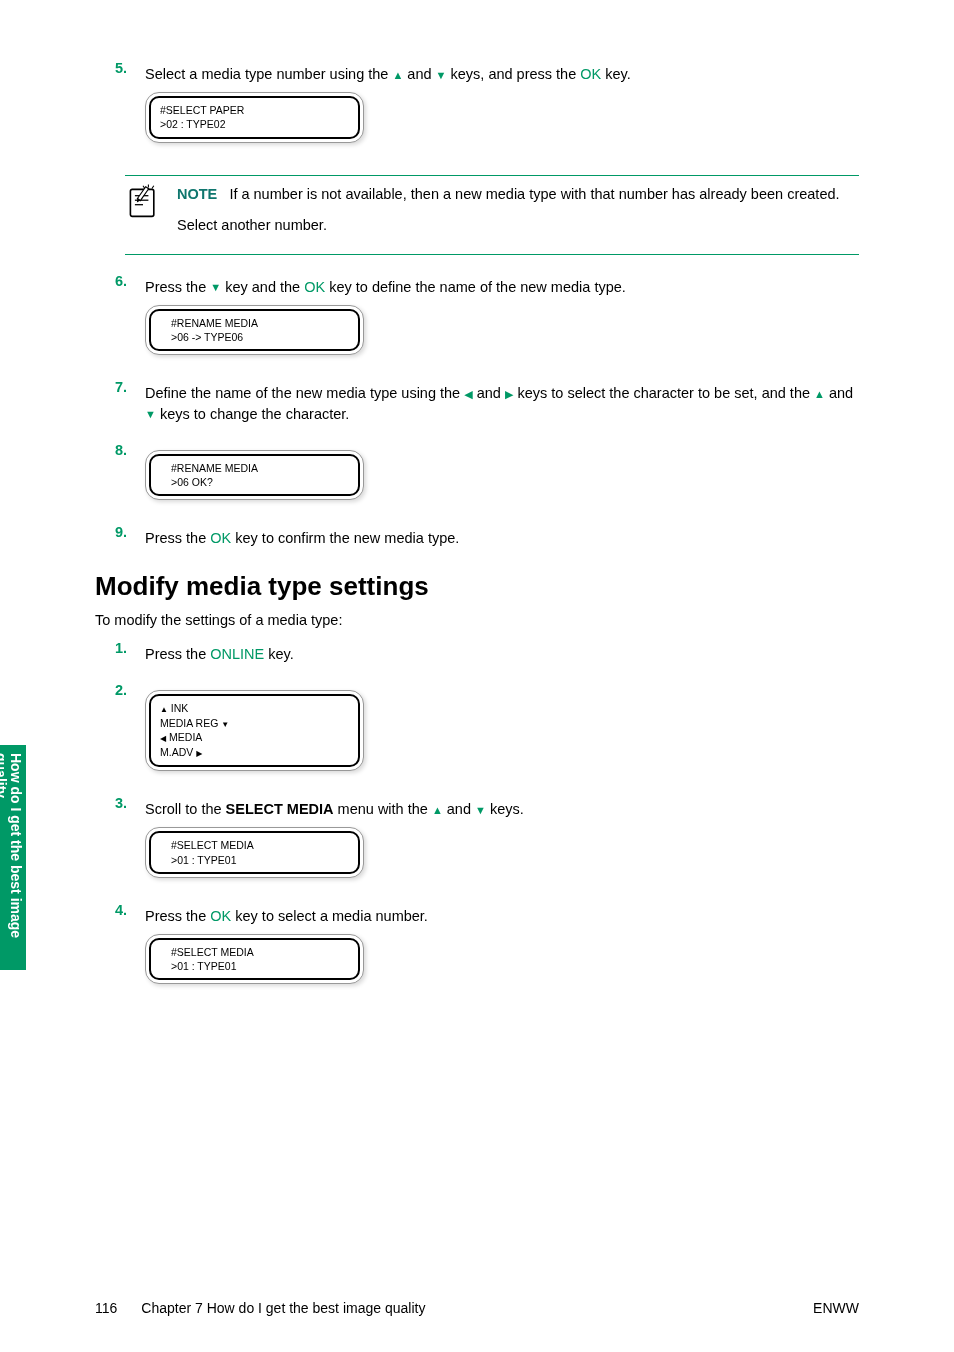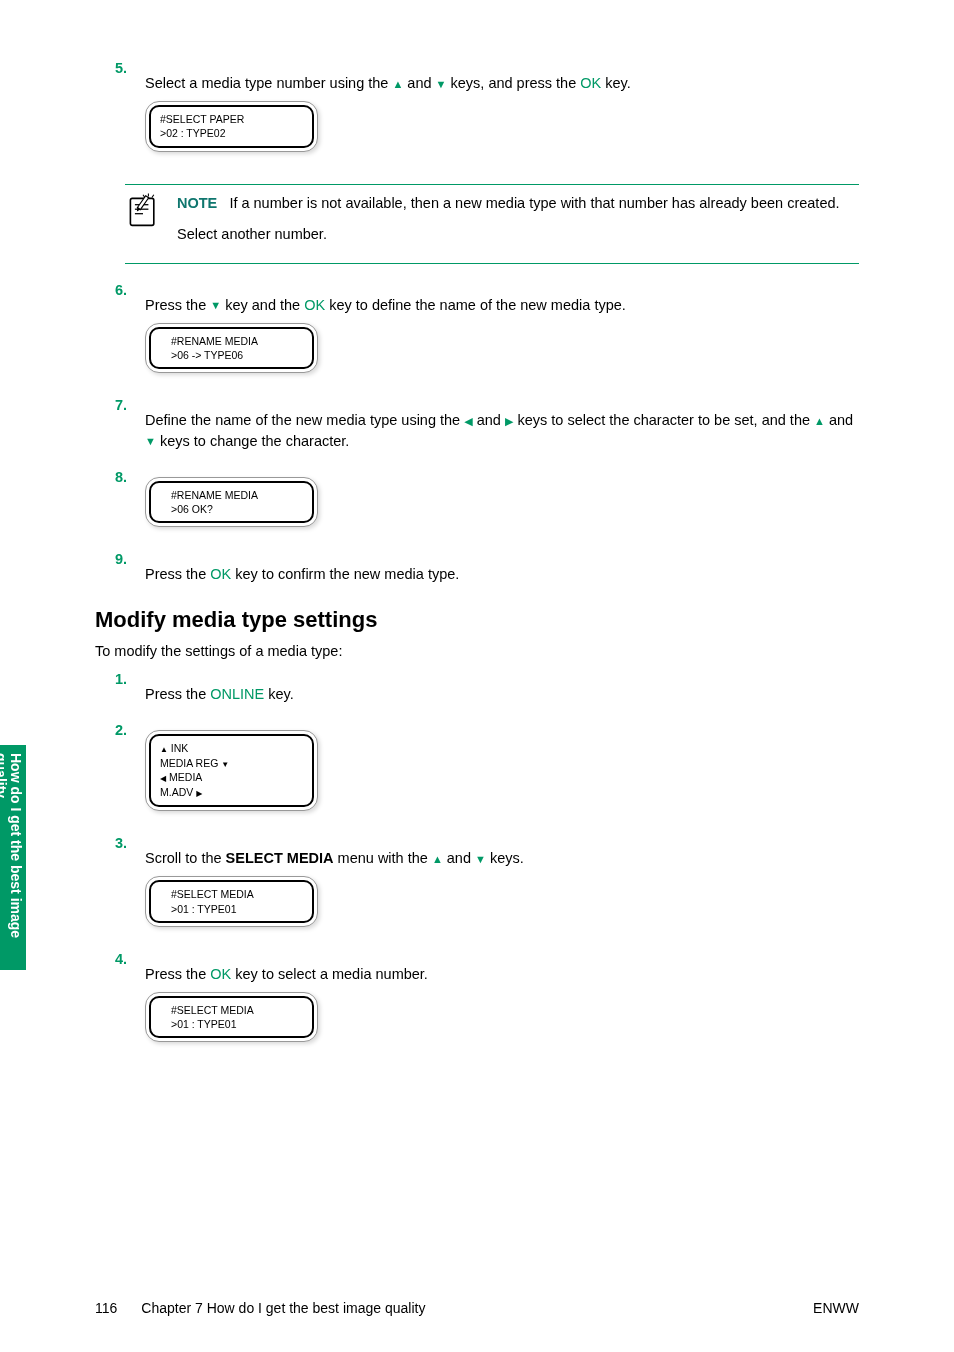--- a/index.html
+++ b/index.html
@@ -44,21 +44,21 @@
   }
   ol.steps > li > .num {
     width: 30px;
     flex-shrink: 0;
     color: #009966;
     font-weight: bold;
   }
   ol.steps > li > .body {
     flex: 1;
   }
-  .body p { margin: 13px 0 8px 0; line-height: 1.4; }
+  .body p { margin: 4px 0 8px 0; line-height: 1.4; }
 
   .key-ok, .key-online { color: #009966; }
   .tri {
     font-size: 11px;
     display: inline-block;
     vertical-align: middle;
     color: #009966;
     line-height: 1;
   }
   .tri-up::before { content: "▲"; }
@@ -73,21 +73,21 @@
     display: inline-block;
     border: 1px solid #999;
     border-radius: 14px;
     padding: 3px;
     background: #fff;
     box-shadow: 2px 2px 4px rgba(0,0,0,0.15);
   }
   .lcd-inner {
     border: 2px solid #000;
     border-radius: 10px;
-    width: 165px;
+    width: 211px;
     padding: 5px 9px;
     font-size: 10.5px;
     font-family: Arial, sans-serif;
     line-height: 1.35;
     background: #fff;
   }
   .lcd-inner.pad-left { padding-left: 20px; }
   .lcd-row {
     display: flex;
     justify-content: space-between;
@@ -110,21 +110,21 @@
   }
   .note-icon {
     width: 36px;
     height: 36px;
     flex-shrink: 0;
   }
   .note-text p { margin: 0 0 10px 0; line-height: 1.45; }
   .note-label { color: #0f766e; font-weight: bold; }
 
   h2.section {
-    font-size: 22px;
+    font-size: 26px;
     font-weight: bold;
     margin: 14px 0 10px 0;
   }
   p.lead { margin: 0 0 12px 0; }
 
   .footer {
     position: absolute;
     bottom: 36px;
     left: 95px;
     right: 95px;

